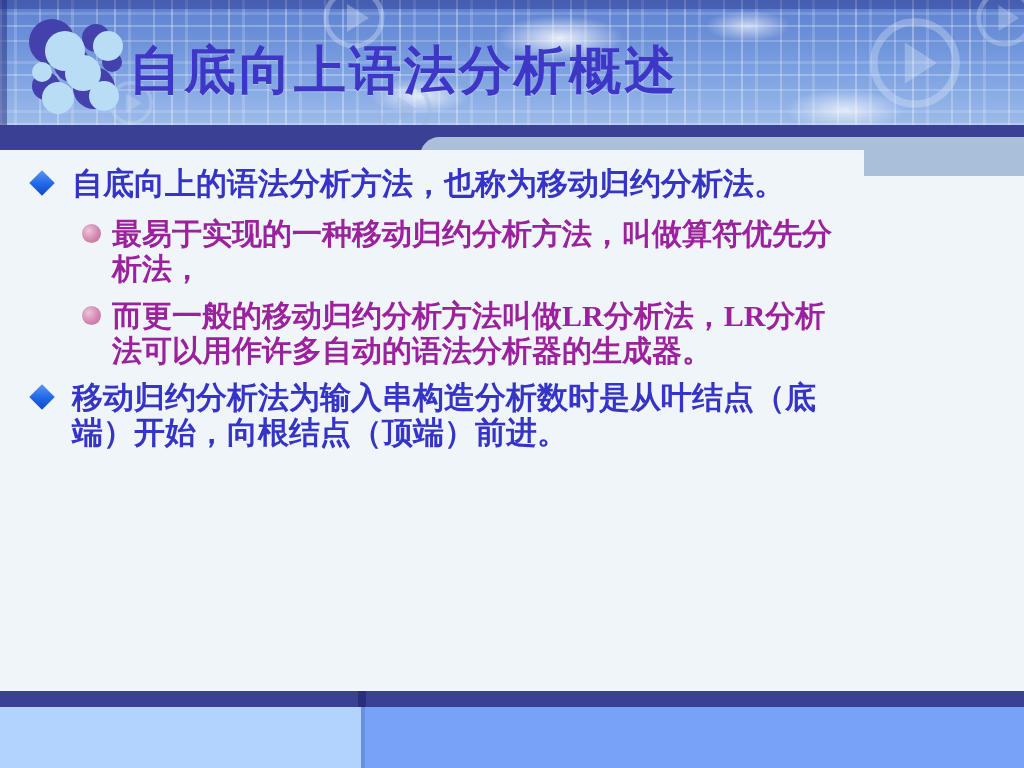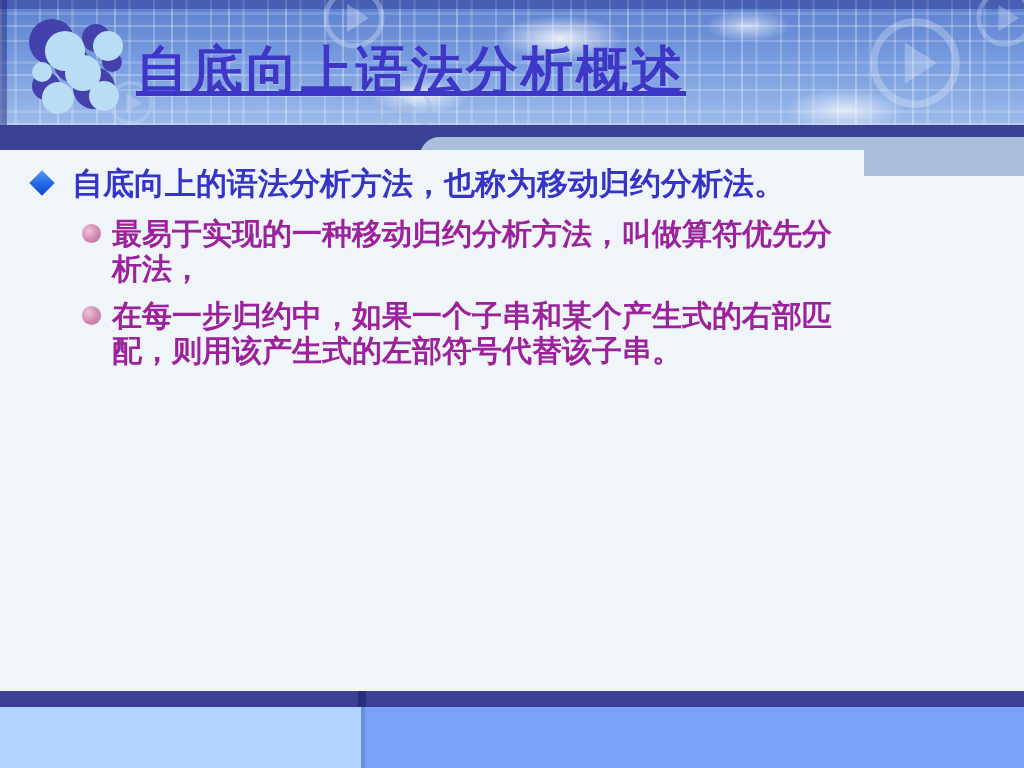--- a/index.html
+++ b/index.html
@@ -23,26 +23,25 @@
         rgba(255,255,255,.17) 14px 17px, rgba(255,255,255,0) 17px 39px,
         rgba(255,255,255,.24) 39px 41px, rgba(255,255,255,0) 41px 57px),
       repeating-linear-gradient(0deg,
         rgba(255,255,255,.26) 0 2px, rgba(255,255,255,0) 2px 12px,
         rgba(255,255,255,.15) 12px 15px, rgba(255,255,255,0) 15px 34px,
         rgba(255,255,255,.20) 34px 36px, rgba(255,255,255,0) 36px 49px),
       linear-gradient(180deg,#5c7ecf 0%,#7ba0e0 55%,#9dbbea 100%);
     background-color:#7aa2e0;
   }
   .page-title{
-    position:absolute;left:136px;top:36px;width:860px;
+    position:absolute;left:129px;top:36px;width:860px;
     font-size:52px;font-weight:bold;letter-spacing:3px;
     color:var(--title-text,#3d36c6);
     text-shadow:0 1px 0 rgba(255,255,255,.25);
     white-space:nowrap;
-    text-decoration:underline;
   }
   .play-watermark{position:absolute;pointer-events:none;}
   
   .bar-top{position:absolute;left:0;top:125px;width:1024px;height:25px;background:var(--header-bar,#3a4094);}
   .rounded-tab{
     position:absolute;left:420px;top:137px;width:604px;height:39px;
     background:var(--tab,#aabfd9);border-radius:20px 0 0 20px;
   }
   .bar-bottom{position:absolute;left:0;top:691px;width:1024px;height:16px;background:var(--header-bar,#3a4094);}
   .bar-bottom .notch{position:absolute;left:358px;top:0;width:8px;height:16px;background:rgba(20,24,90,.45);}
@@ -125,21 +124,22 @@
     <div class="page-title">自底向上语法分析概述</div>
   </div>
 
   <div class="bar-top"></div>
   <div class="rounded-tab"></div>
 
   <div class="content">
     <div id="bullets">
         <div class="bullet-item lvl1"><span class="marker"></span><span class="text">自底向上的语法分析方法，也称为移动归约分析法。</span></div>
         <div class="bullet-item lvl2"><span class="marker"></span><span class="text">最易于实现的一种移动归约分析方法，叫做算符优先分析法，</span></div>
-        <div class="bullet-item lvl2"><span class="marker"></span><span class="text">在每一步归约中，如果一个子串和某个产生式的右部匹配，则用该产生式的左部符号代替该子串。</span></div>
+        <div class="bullet-item lvl2"><span class="marker"></span><span class="text">而更一般的移动归约分析方法叫做LR分析法，LR分析法可以用作许多自动的语法分析器的生成器。</span></div>
+        <div class="bullet-item lvl1"><span class="marker"></span><span class="text">移动归约分析法为输入串构造分析数时是从叶结点（底端）开始，向根结点（顶端）前进。</span></div>
       </div>
   </div>
 
   <div class="bar-bottom">
       <div class="notch"></div>
     </div>
   <div class="footer">
     <div class="footer-left"></div>
     <div class="footer-divider"></div>
     <div class="footer-right"></div>

